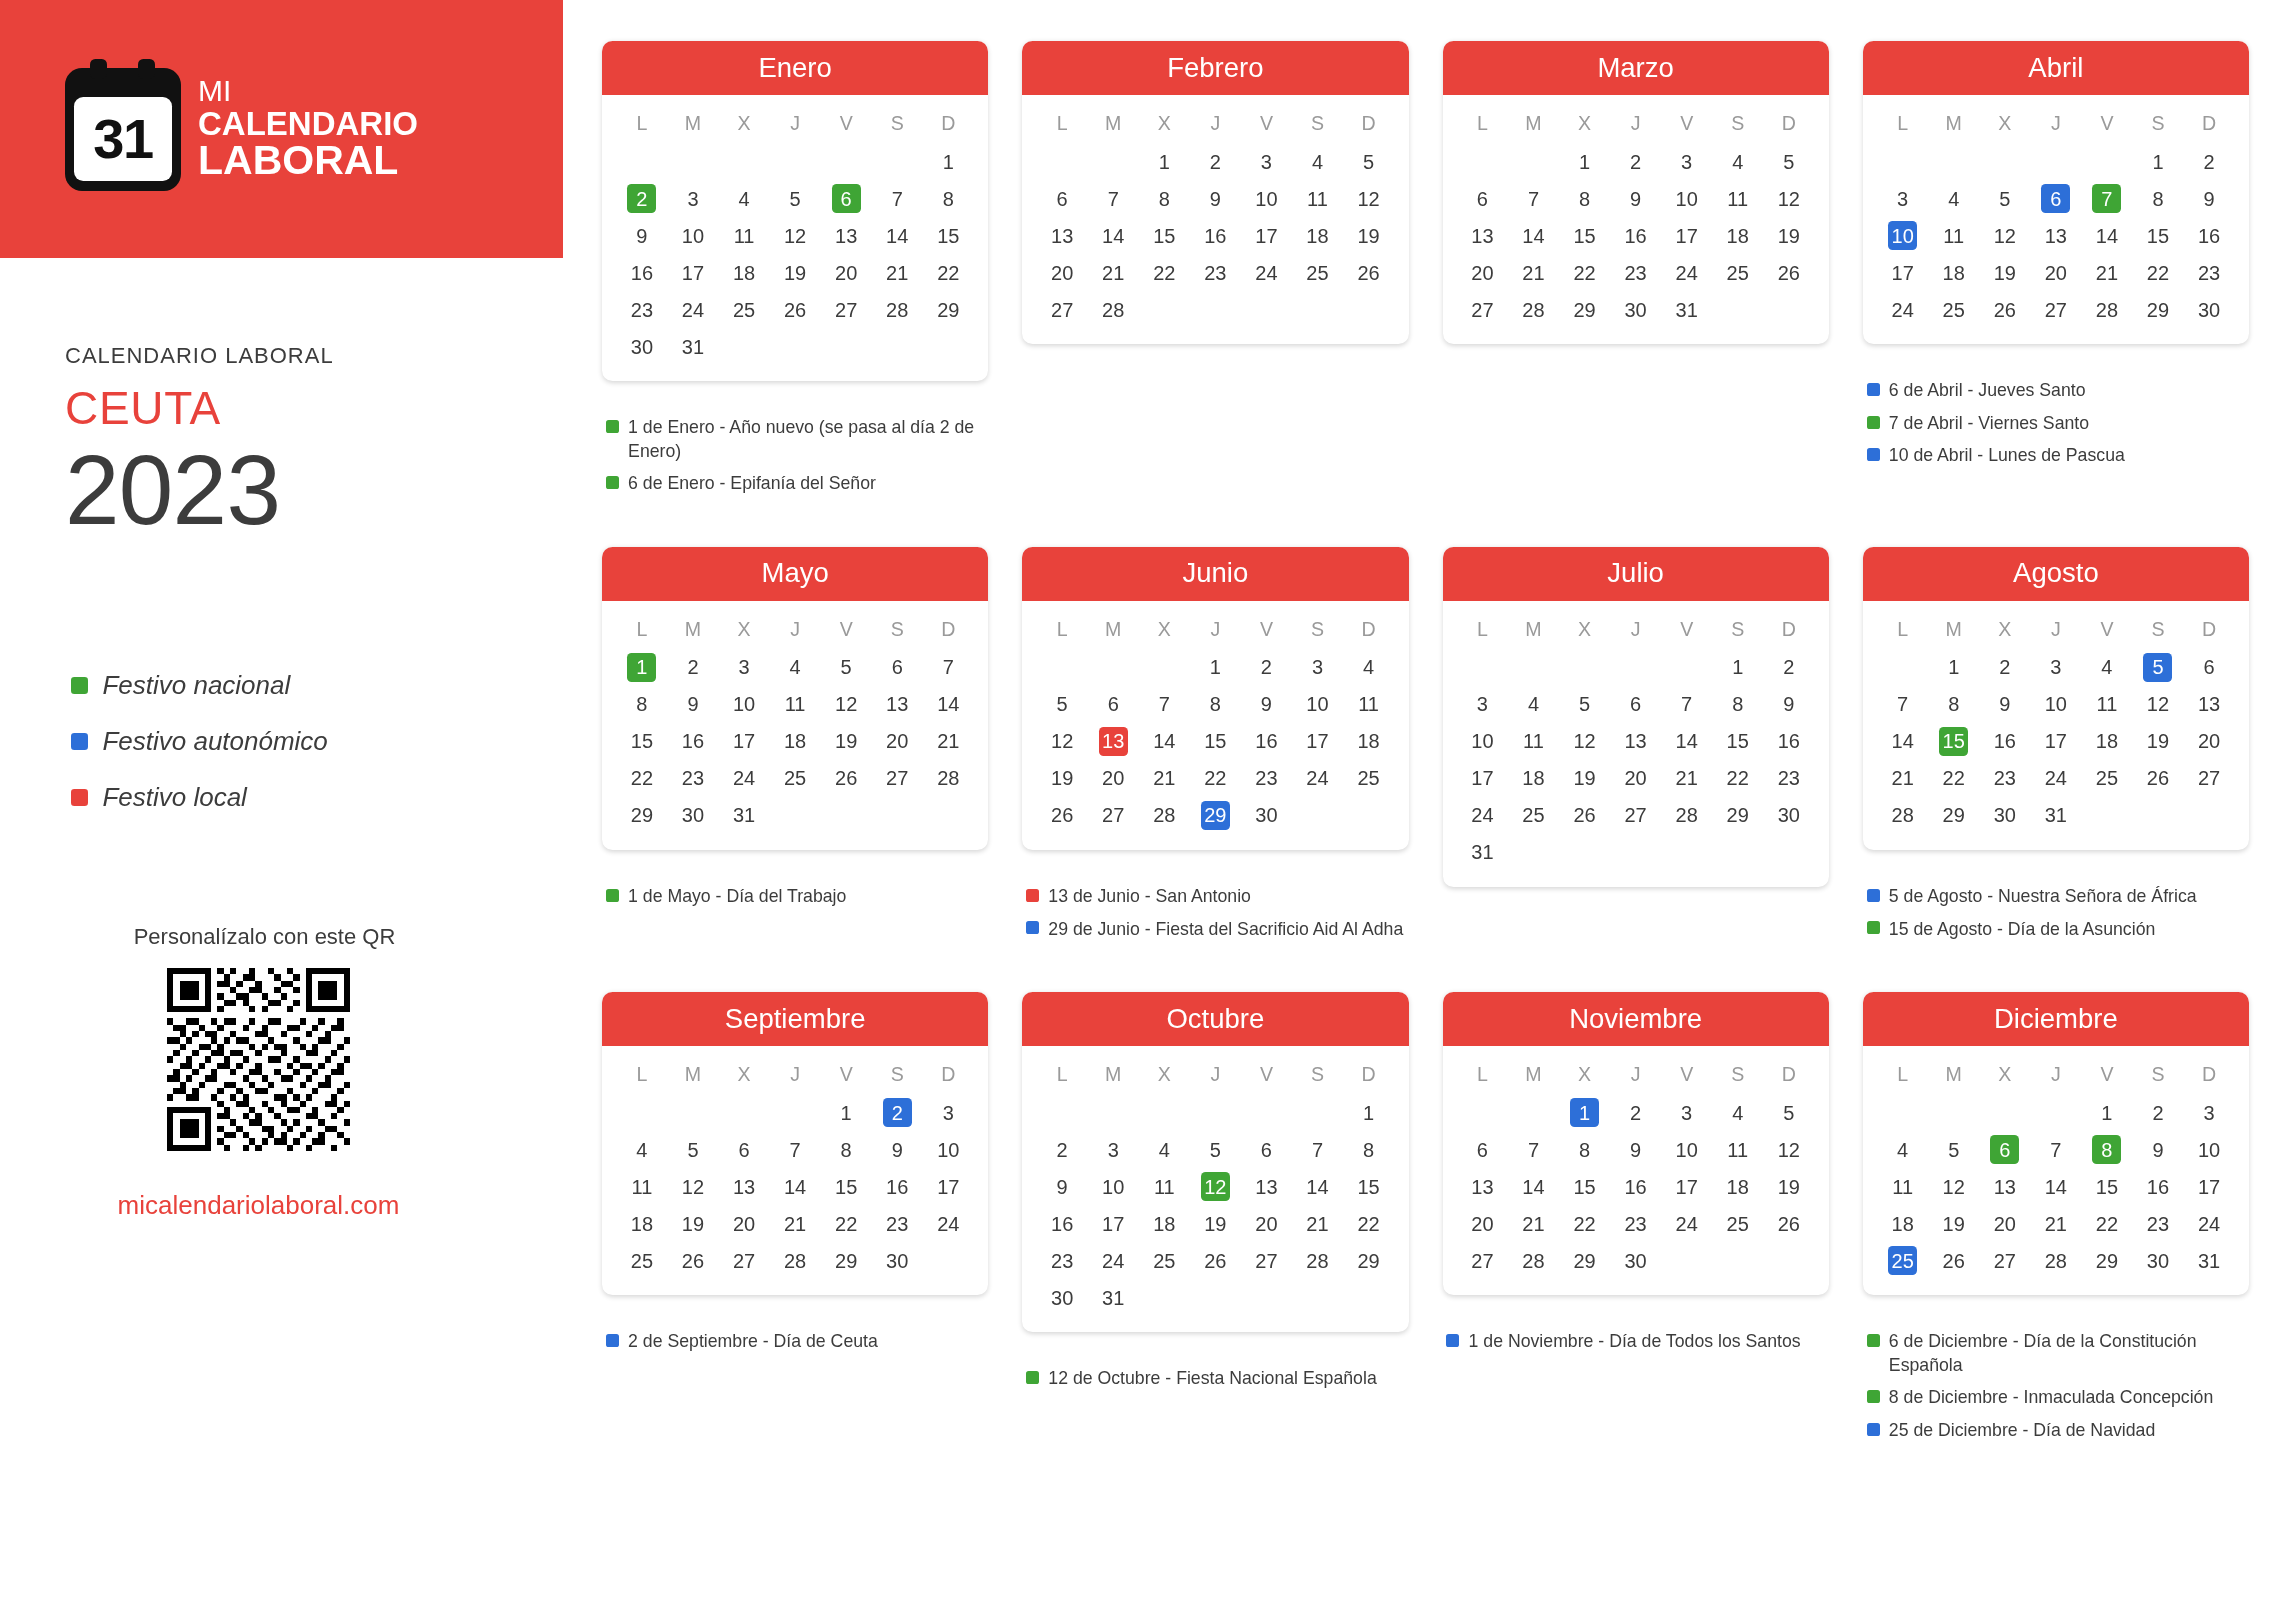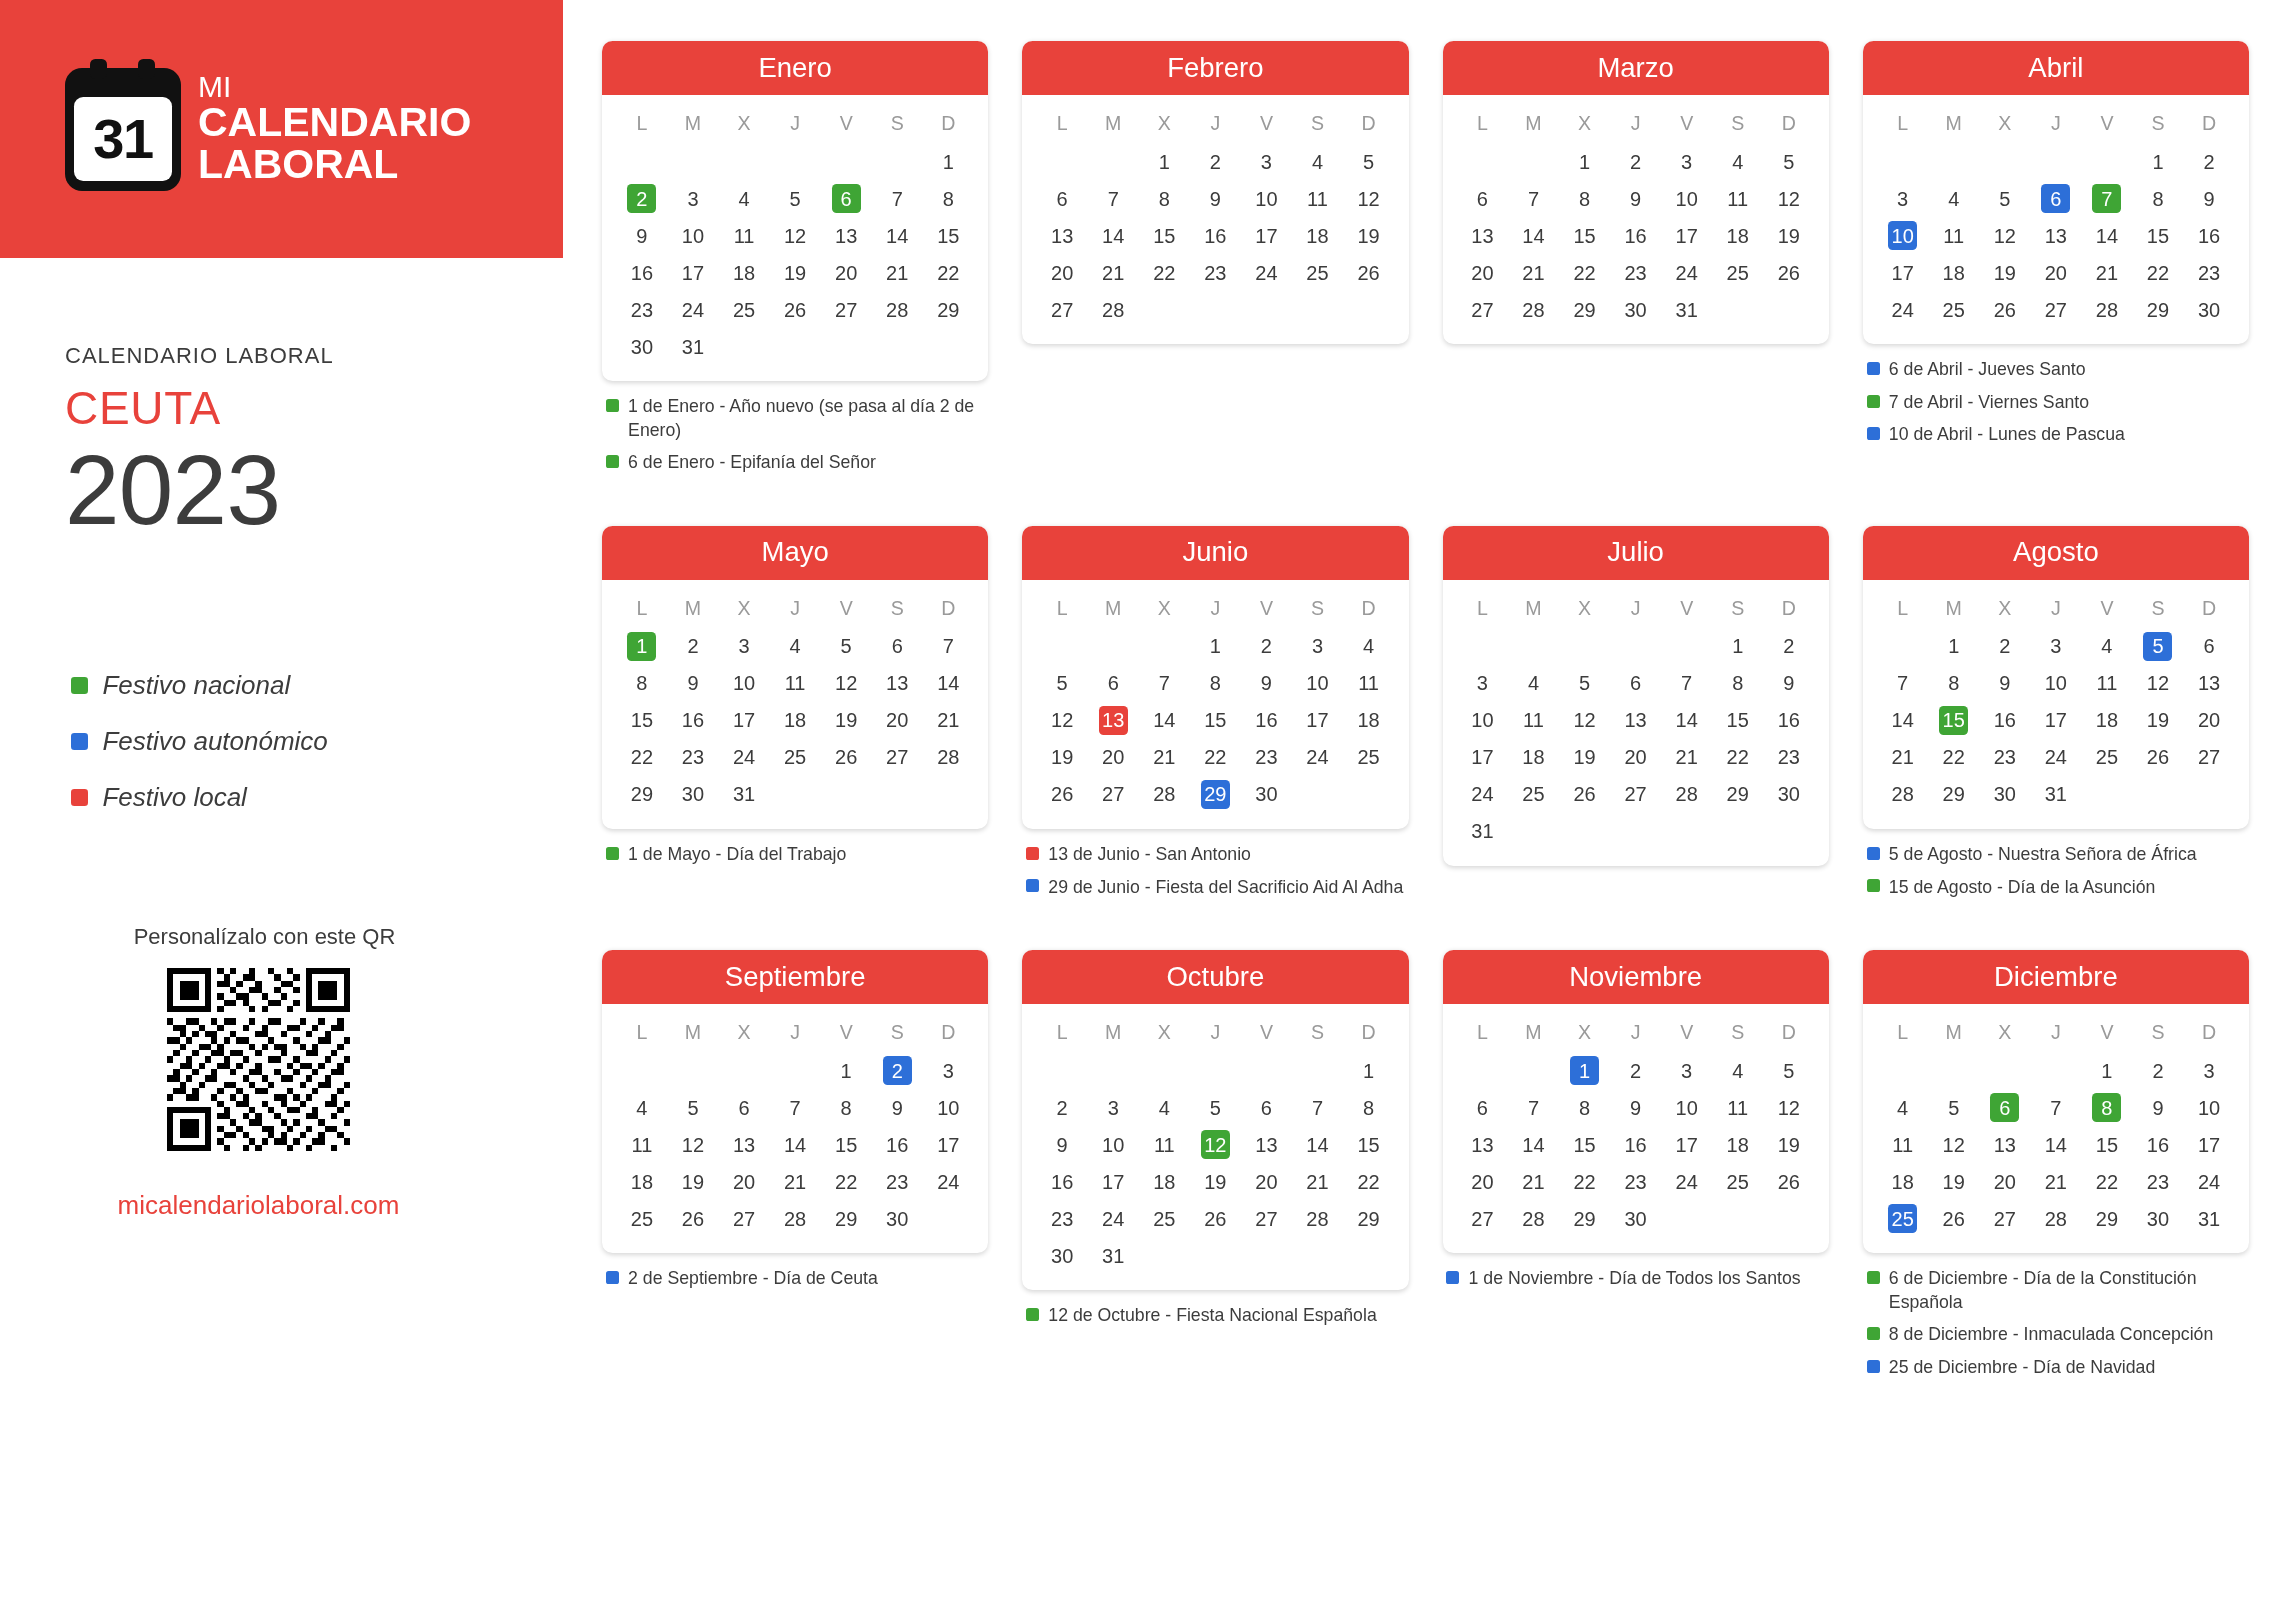--- a/index.html
+++ b/index.html
@@ -81,21 +81,21 @@
     color: #111111;
     letter-spacing: -1.3px;
     line-height: 1;
   }
   .logo-text {
     margin-left: 17px;
     color: #ffffff;
     line-height: 1.02;
   }
   .logo-text .l1 { font-size: 30px; letter-spacing: 0px; }
-  .logo-text .l2 { font-size: 41px; font-weight: bold; letter-spacing: 0px; }
+  .logo-text .l2 { font-size: 33px; font-weight: bold; letter-spacing: 0px; }
   .logo-text .l3 { font-size: 41px; font-weight: bold; letter-spacing: 0px; }
 
   .title-block {
     margin-top: 85px;
     padding-left: 65px;
   }
   .title-sub {
     font-size: 22px;
     letter-spacing: 1px;
     color: #3c3c3c;
@@ -166,20 +166,21 @@
     box-sizing: border-box;
   }
   .months-grid {
     display: grid;
     grid-template-columns: repeat(4, 1fr);
     column-gap: 34px;
   }
   .month-cell {
     display: flex;
     flex-direction: column;
+    gap: 21px;
   }
   .month-card {
     background: #ffffff;
     border-radius: 10.5px;
     box-shadow: 0 1.3px 5.2px rgba(0,0,0,0.16);
     overflow: hidden;
   }
   .month-head {
     background: #e8423b;
     color: #ffffff;

